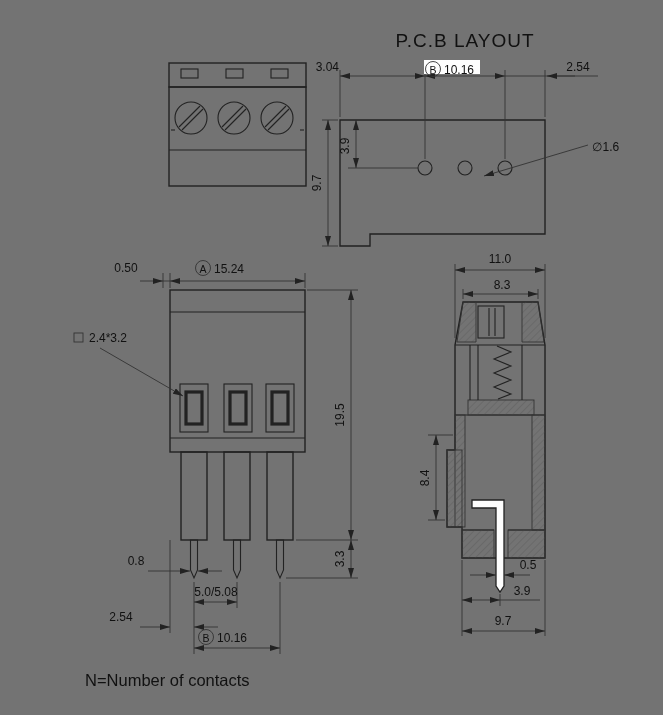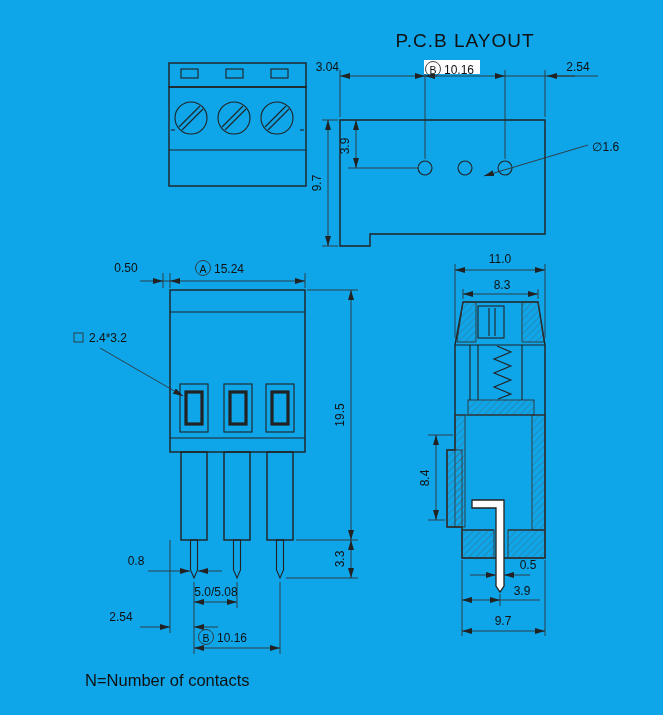--- a/index.html
+++ b/index.html
@@ -1,19 +1,19 @@
 <!DOCTYPE html>
 <html><head>
 <meta charset="utf-8">
 <style>
   html,body{margin:0;padding:0;background:#ffffff;}
   .sheet{
     position:relative;
     width:663px;height:715px;
-    background:#0ea5e9;
+    background:#737373;
     font-family:"Liberation Sans",sans-serif;
     overflow:hidden;
   }
   svg{position:absolute;left:0;top:0;}
   .obj{fill:none;stroke:#222;stroke-width:1.4;stroke-linejoin:miter;}
   .obj2{fill:none;stroke:#222;stroke-width:1.1;}
   .dim{fill:none;stroke:#333;stroke-width:0.9;}
   .dimtxt{font-size:12px;fill:#111;}
   .badge{font-size:10.5px;fill:#111;}
   .hatch{fill:url(#hatch);stroke:#333;stroke-width:0.9;}

